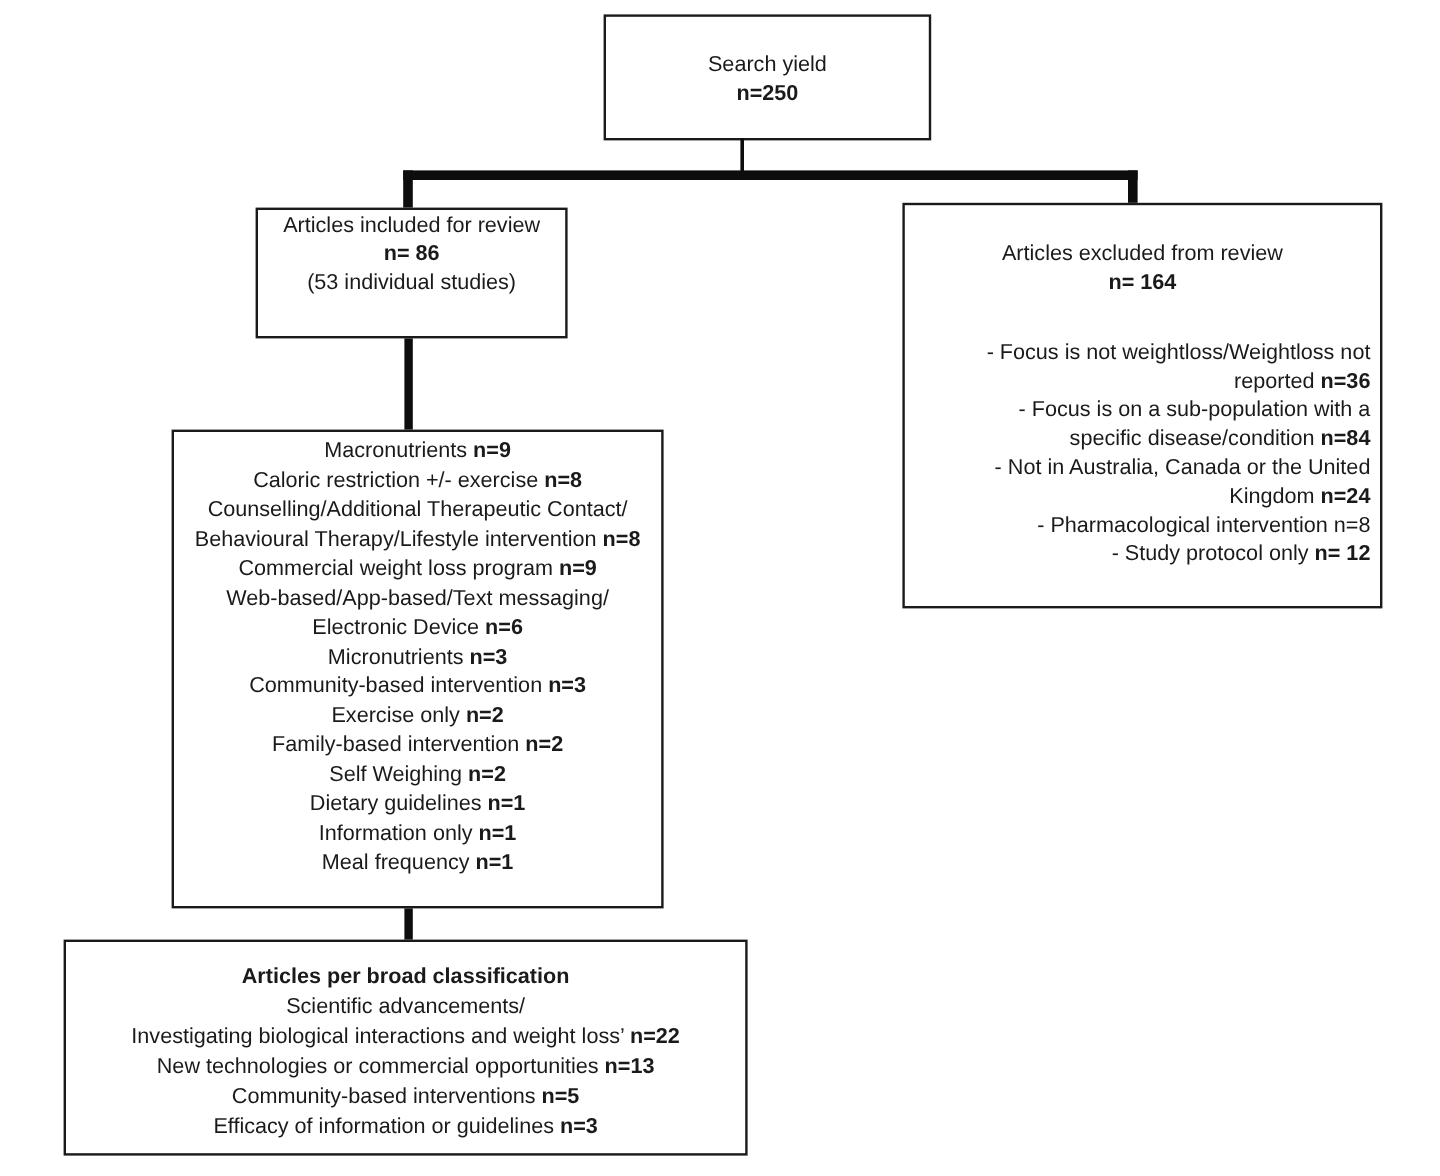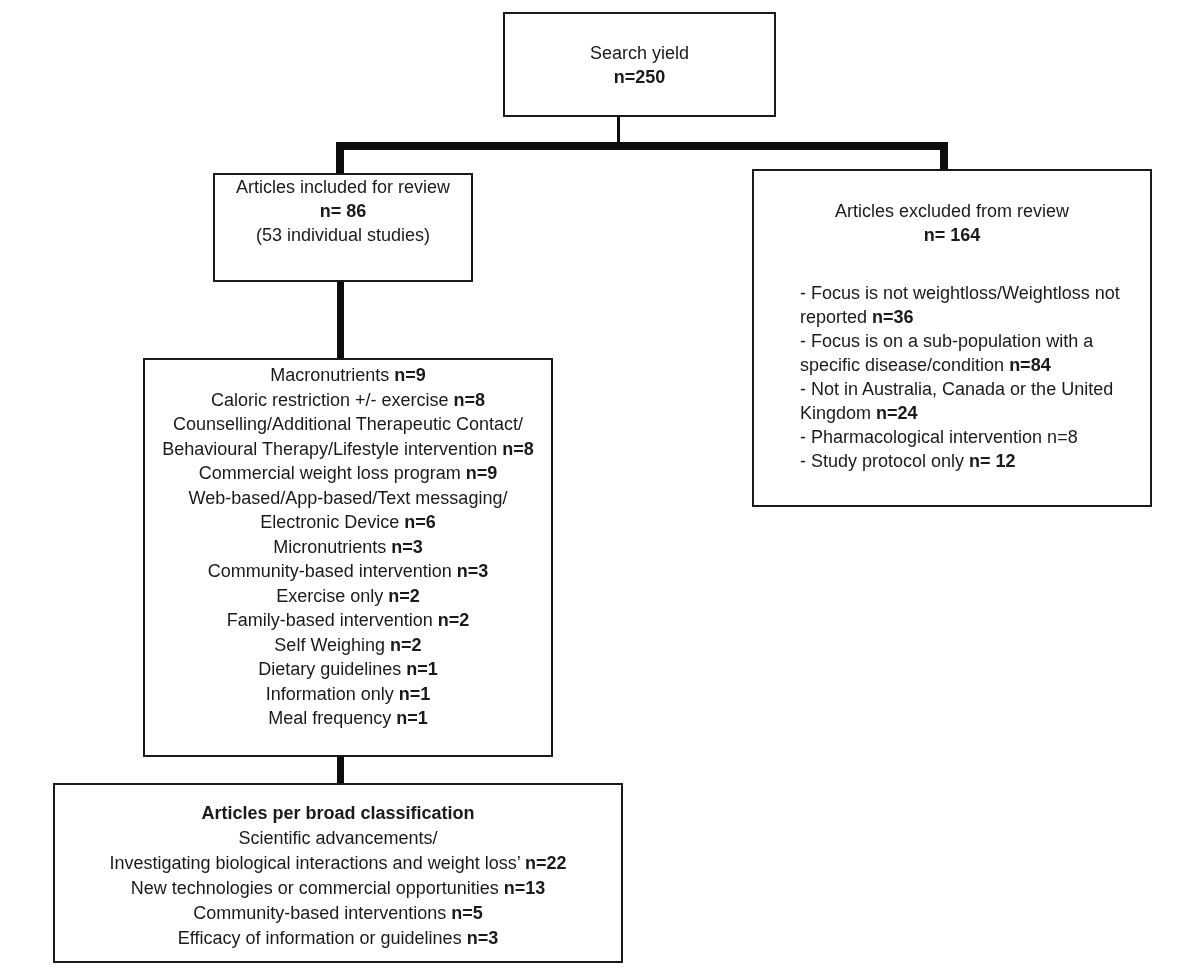--- a/index.html
+++ b/index.html
@@ -48,21 +48,21 @@
 
   
   .excluded-box {
     left: 752px; top: 169px; width: 400px; height: 338px;
     padding-top: 28px;
   }
   .excluded-box .excl-list {
     margin-top: 34px;
     padding-left: 46px;
     padding-right: 8px;
-    text-align: left;
+    text-align: right;
   }
 
   
   .theme-box {
     left: 143px; top: 358px; width: 410px; height: 399px;
     padding-top: 3px;
     text-align: center;
     line-height: 24.5px;
   }
 

